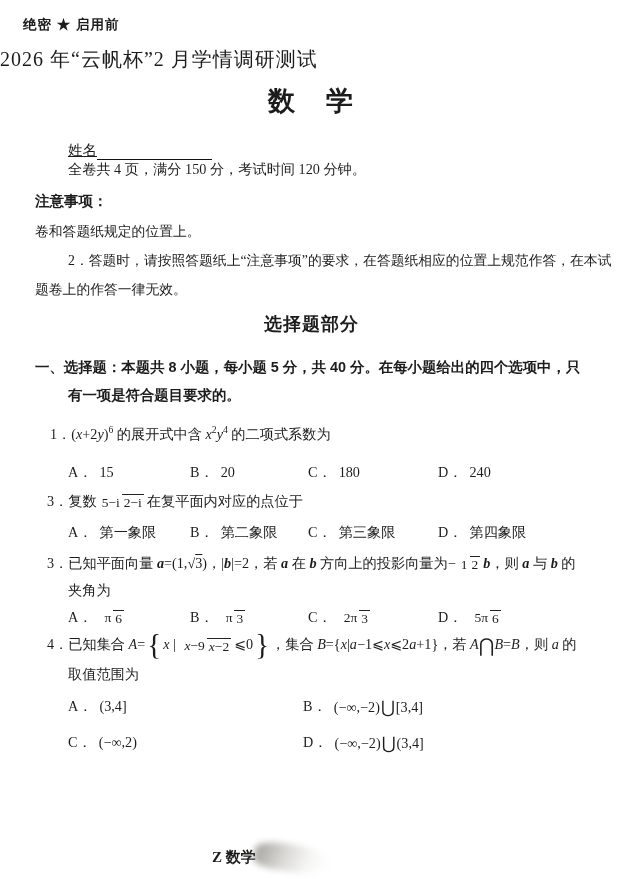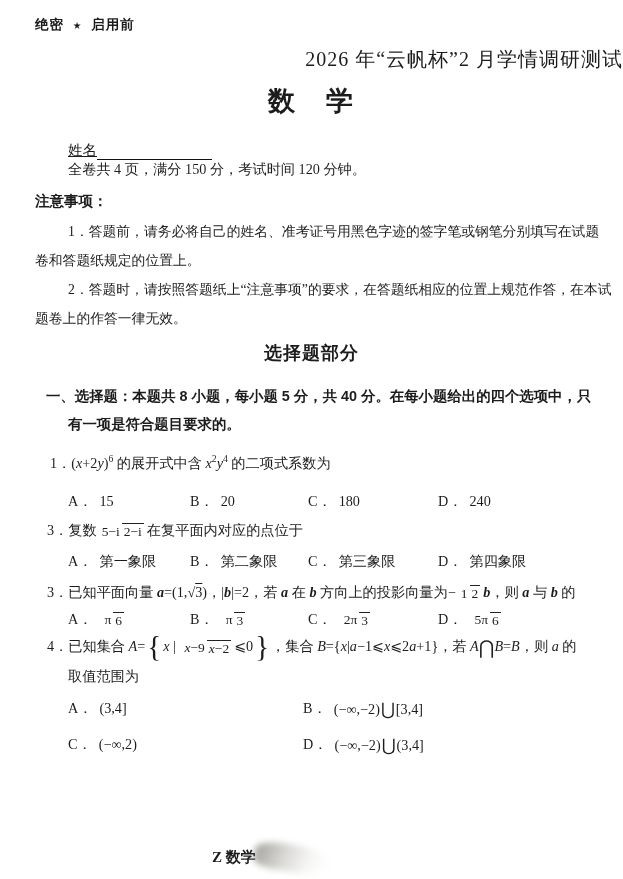--- a/index.html
+++ b/index.html
@@ -1,38 +1,38 @@
 <!DOCTYPE html>
 <html><head>
 <meta charset="utf-8">
 <style>
   html,body{margin:0;padding:0;background:#e8e8e8;}
   .page{
     position:relative;width:623px;height:879px;margin:0 auto;background:#ffffff;
     font-family:"Liberation Serif","DejaVu Serif",serif;color:#1c1c1c;font-size:14px;
     overflow:hidden;
   }
-  .secrecy{margin:16px 0 0 35px;font-family:Liberation Mono, monospace;
+  .secrecy{margin:16px 0 0 23px;font-family:Liberation Sans, sans-serif;
     font-weight:bold;font-size:13.5px;letter-spacing:1px;}
-  .title{margin:12px 0 0 0;text-align:right;font-size:20px;font-weight:normal;letter-spacing:1px;}
+  .title{margin:12px 0 0 0;text-align:left;font-size:20px;font-weight:normal;letter-spacing:1px;}
   .subject{margin:10px 0 0 0;text-align:center;font-size:27px;font-weight:bold;letter-spacing:2px;}
   .fields-row{margin-top:22px;padding-left:68px;display:flex;align-items:flex-end;font-size:14.5px;}
   .field-group{display:flex;align-items:flex-end;text-decoration:underline;}
   .field-group.first{width:257px;}
   .fline{display:inline-block;border-bottom:1.5px solid #111;height:15px;}
   .fline.w-name{width:115px;}
   .fline.w-exam{width:173px;}
   .info-line{margin-top:0;padding-left:68px;font-size:14.2px;}
   .notice-heading{margin:13px 0 0 35px;font-family:"Liberation Sans","DejaVu Sans",sans-serif;
     font-weight:bold;font-size:14.5px;}
   .notice-line{margin:12px 0 0 0;padding:0 33px 0 35px;font-size:13.8px;line-height:17px;white-space:nowrap;}
   .notice-line.indent{padding-left:68px;}
   .section-title{margin:14px 0 16px 0;text-align:center;font-family:"Liberation Sans","DejaVu Sans",sans-serif;
     font-weight:bold;font-size:18px;letter-spacing:1px;}
-  .instr{margin:0;padding-left:46px;font-family:"Liberation Sans","DejaVu Sans",sans-serif;
+  .instr{margin:0;padding-left:35px;font-family:"Liberation Sans","DejaVu Sans",sans-serif;
     font-weight:bold;font-size:14.4px;line-height:19px;white-space:nowrap;}
   .instr.l1{margin-top:22px;}
   .instr.l2{margin-top:9px;padding-left:68px;}
   .stem{padding-left:47px;white-space:nowrap;font-size:14.2px;}
   .stem2{padding-left:68px;font-size:14.2px;}
   .q1 .stem{margin-top:20px;padding-left:50px;}
   .q1 .opts{margin-top:19px;}
   .q2 .stem{margin-top:10px;}
   .q2 .opts{margin-top:12px;}
   .q3 .stem{margin-top:12px;}
@@ -78,21 +78,20 @@
   <div class="fields-row">
     <div class="field-group first">
       <span>姓名</span>
       <span class="fline w-name"></span>
     </div>
   </div>
 
   <div class="info-line">全卷共 4 页，满分 150 分，考试时间 120 分钟。</div>
 
   <div class="notice-heading">注意事项：</div>
-  <p class="notice-line indent">1．答题前，请务必将自己的姓名、准考证号用黑色字迹的签字笔或钢笔分别填写在试题</p>
   <p class="notice-line">卷和答题纸规定的位置上。</p>
   <p class="notice-line indent">2．答题时，请按照答题纸上“注意事项”的要求，在答题纸相应的位置上规范作答，在本试</p>
   <p class="notice-line">题卷上的作答一律无效。</p>
 
   <div class="section-title">选择题部分</div>
 
   <p class="instr l1">一、选择题：本题共 8 小题，每小题 5 分，共 40 分。在每小题给出的四个选项中，只</p>
   <p class="instr l2">有一项是符合题目要求的。</p>
 
   <div class="question q1">
@@ -140,20 +139,21 @@
         <span class="ocontent"><span>第四象限</span></span>
       </div>
     </div>
   </div>
 
   <div class="question q3">
     <div class="stem"><span>3．已知平面向量 </span><span class="bi">a</span><span>=(1,</span><span class="rad">√</span><span class="ol">3</span><span>)，|</span><span class="bi">b</span><span>|=2，若 </span><span class="bi">a</span><span> 在 </span><span class="bi">b</span><span> 方向上的投影向量为−</span><span class="frac">
           <span class="num"><span>1</span></span>
           <span class="den"><span>2</span></span>
         </span><span class="bi">b</span><span>，则 </span><span class="bi">a</span><span> 与 </span><span class="bi">b</span><span> 的</span></div>
+    <div class="stem2"><span>夹角为</span></div>
     <div class="opts cols4">
       <div class="opt">
         <span class="olabel">A．</span>
         <span class="ocontent"><span class="frac">
               <span class="num"><span>π</span></span>
               <span class="den"><span>6</span></span>
             </span></span>
       </div>
       <div class="opt">
         <span class="olabel">B．</span>

